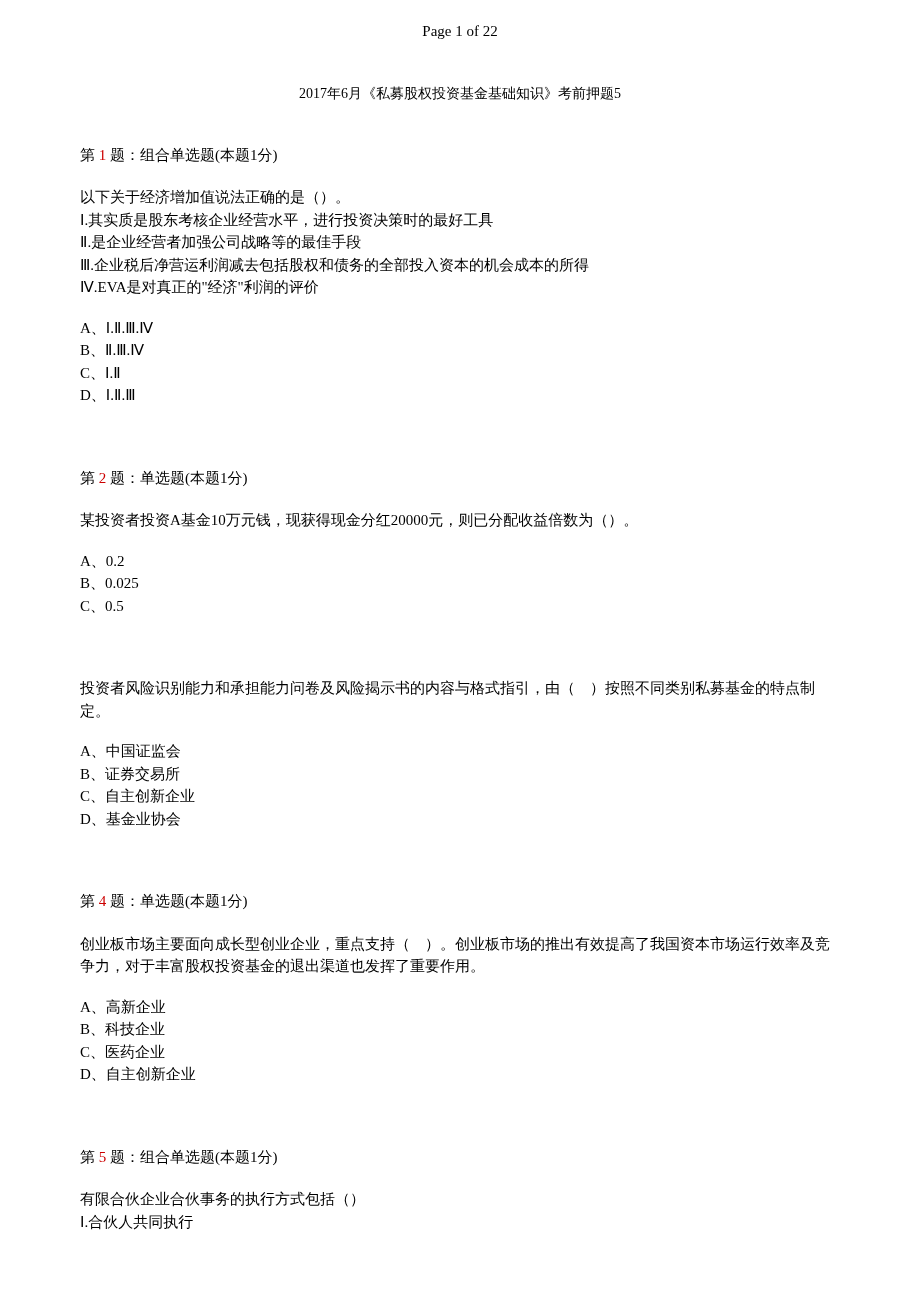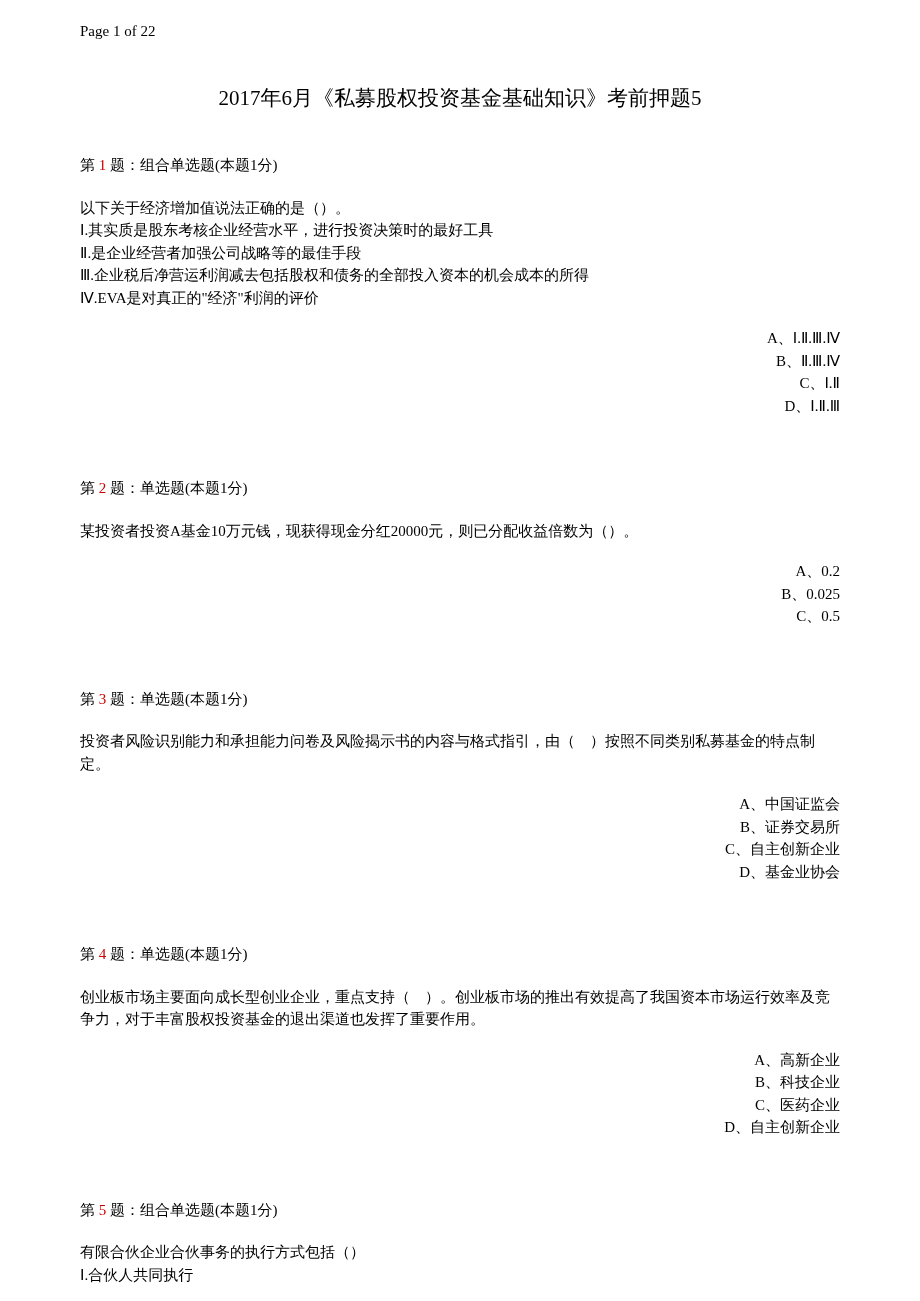--- a/index.html
+++ b/index.html
@@ -7,28 +7,28 @@
     font-size: 15px;
     line-height: 1.5;
     margin: 0;
     padding: 20px 80px 40px 80px;
     color: #000;
     background: #fff;
     width: 920px;
     box-sizing: border-box;
   }
   .header-right {
-    text-align: left;
+    text-align: center;
     font-family: "Times New Roman", serif;
     font-size: 15px;
     margin-bottom: 40px;
   }
   .title {
     text-align: center;
-    font-size: 21px;
+    font-size: 14px;
     margin-bottom: 40px;
   }
   .question-block {
     margin-bottom: 60px;
   }
   .q-header {
     margin-bottom: 20px;
     margin-top: 20px;
   }
   .q-num {
@@ -36,21 +36,20 @@
   }
   .q-text {
     margin-bottom: 18px;
     font-family: Liberation Serif, serif;
   }
   .q-line {
     display: block;
   }
   .options div {
     margin: 0;
-    text-align: right;
   }
 </style>
 </head>
 <body>
 
 <div class="header-right">Page 1 of 22</div>
 
 <div class="title">2017年6月《私募股权投资基金基础知识》考前押题5</div>
 
 <div id="questions-container">
@@ -75,21 +74,20 @@
       <div class="q-text">
         <span class="q-line">某投资者投资A基金10万元钱，现获得现金分红20000元，则已分配收益倍数为（）。</span>
       </div>
       <div class="options">
         <div>A、0.2</div>
         <div>B、0.025</div>
         <div>C、0.5</div>
       </div>
     </div>
     <div class="question-block">
-      <div class="q-header"><span>第 </span><span class="q-num">3</span><span> 题：单选题(本题1分)</span></div>
       <div class="q-text">
         <span class="q-line">投资者风险识别能力和承担能力问卷及风险揭示书的内容与格式指引，由（　）按照不同类别私募基金的特点制定。</span>
       </div>
       <div class="options">
         <div>A、中国证监会</div>
         <div>B、证券交易所</div>
         <div>C、自主创新企业</div>
         <div>D、基金业协会</div>
       </div>
     </div>

